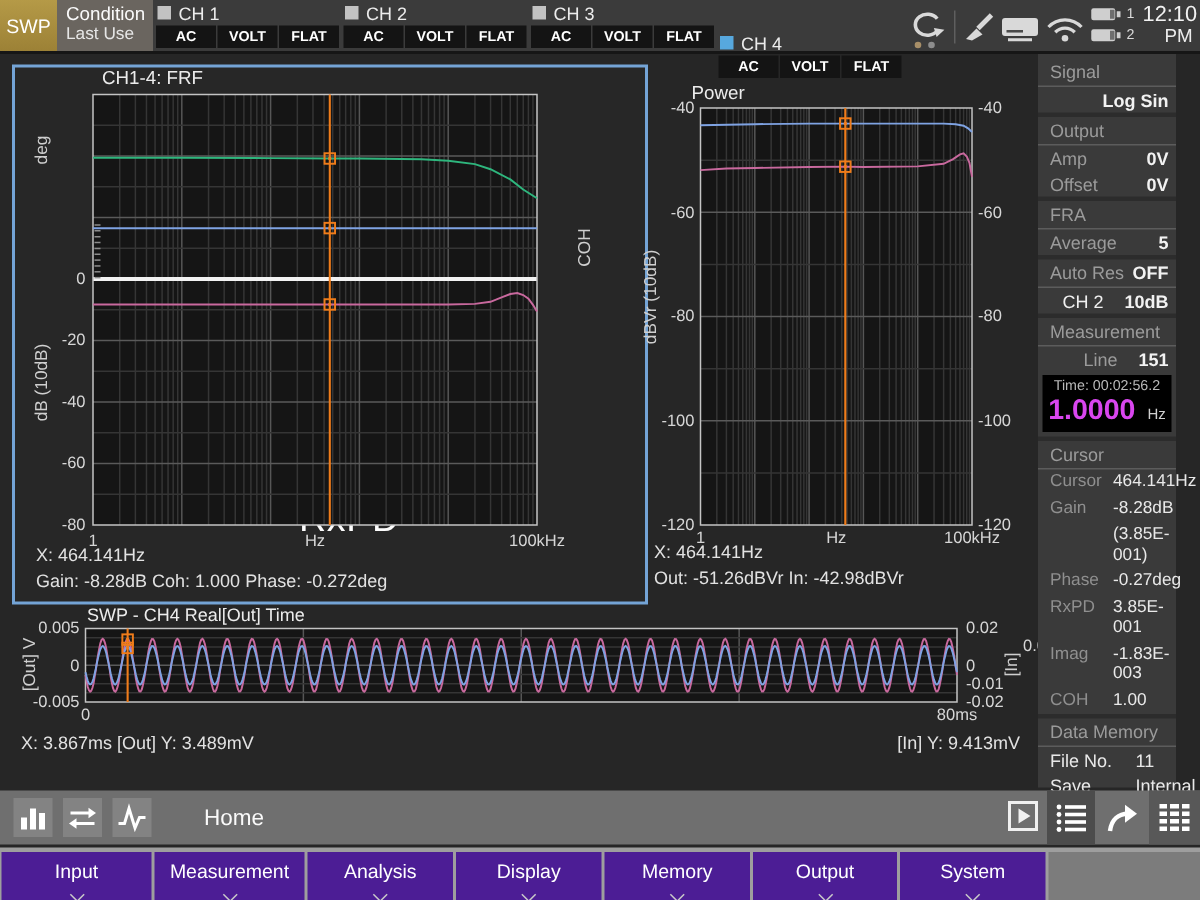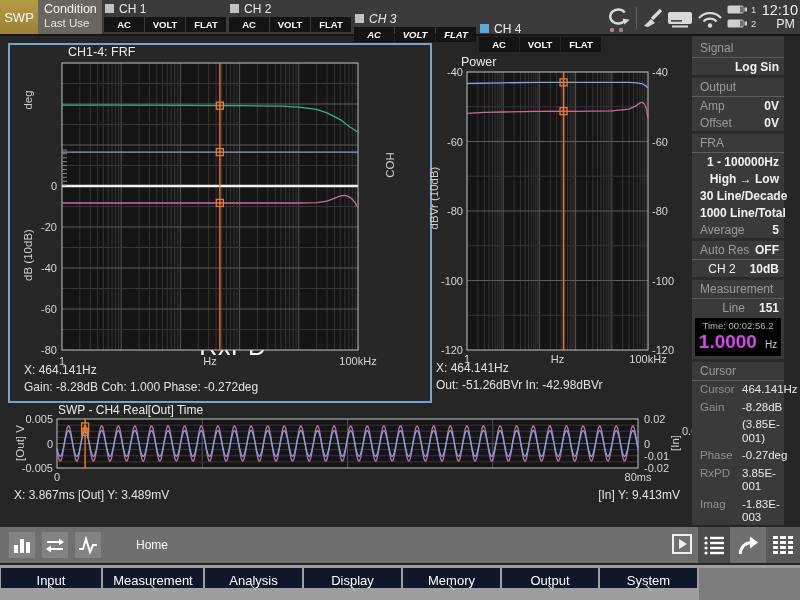--- a/index.html
+++ b/index.html
@@ -55,30 +55,30 @@
   .mbox{background:#000;margin:2px 3px 3px;padding:2px 4px 3px;}
   .mbox-t{font-size:9.5px;color:#b8b8b8;text-align:center;}
   .mbox-f{display:flex;align-items:baseline;justify-content:center;gap:8px;}
   .mbox-num{font-size:19px;font-weight:bold;color:#d946ef;}
   .mbox-unit{font-size:10px;color:#cfcfcf;}
   
   .toolbar{position:absolute;left:0;top:527px;width:800px;height:36px;background:#6f6f6f;}
   .tool-tile{position:absolute;top:5px;width:26px;height:26px;background:#838383;
     display:flex;align-items:center;justify-content:center;}
   .home{position:absolute;left:136px;top:0;height:36px;display:flex;align-items:center;
-    font-size:12px;color:#fafafa;}
+    font-size:15px;color:#fafafa;}
   .play{position:absolute;left:672px;top:7px;width:20px;height:20px;border:2px solid #f0f0f0;
     box-sizing:border-box;display:flex;align-items:center;justify-content:center;}
   .play-tri{width:0;height:0;border-left:8px solid #f0f0f0;border-top:5px solid transparent;
     border-bottom:5px solid transparent;margin-left:2px;}
   .rtile{position:absolute;top:0;height:36px;display:flex;align-items:center;justify-content:center;}
   
   .menubar{position:absolute;left:0;top:565px;width:800px;height:35px;background:#9e9e9e;}
-  .menu-btn{position:absolute;top:3px;height:20px;background:#0f172a;color:#fff;font-size:13px;
-    display:flex;flex-direction:column;align-items:center;cursor:default;}
+  .menu-btn{position:absolute;top:3px;height:32px;background:#4c1d95;color:#fff;font-size:13px;
+    display:flex;flex-direction:column;align-items:center;cursor:default;justify-content:space-between;}
   .menu-lbl{margin-top:5px;}
   .chev{width:6px;height:6px;border-right:1.8px solid #c9c9c9;border-bottom:1.8px solid #c9c9c9;
     transform:rotate(45deg);margin-top:-1px;}
   .menu-fill{position:absolute;left:699px;top:3px;width:101px;height:32px;background:#7c7c7c;}
 </style>
 </head>
 <body>
 
 <div class="topbar">
   <div class="swp">SWP</div>
@@ -102,21 +102,21 @@
         <div class="ch-head">
           <div class="ch-sq" style="background: rgb(194, 194, 194);"></div>
           <div class="ch-name">CH 2</div>
         </div>
         <div class="ch-btns">
           <div class="ch-btn">AC</div>
           <div class="ch-btn">VOLT</div>
           <div class="ch-btn">FLAT</div>
         </div>
       </div>
-      <div class="ch-group" style="left: 354px; top: 10px; font-style: italic;">
+      <div class="ch-group" style="left: 354px; top: 0px;">
         <div class="ch-head">
           <div class="ch-sq" style="background: rgb(194, 194, 194);"></div>
           <div class="ch-name">CH 3</div>
         </div>
         <div class="ch-btns">
           <div class="ch-btn">AC</div>
           <div class="ch-btn">VOLT</div>
           <div class="ch-btn">FLAT</div>
         </div>
       </div>
@@ -414,34 +414,20 @@
           <div class="val">0V</div>
         </div>
         <div class="srow">
           <div class="lbl">Offset</div>
           <div class="val">0V</div>
         </div>
       </div>
   </div>
   <div class="sec">
     <div class="sec-h">FRA</div>
-    <div id="fra-rows">
-        <div class="srow">
-          <div class="val">1 - 100000Hz</div>
-        </div>
-        <div class="srow">
-          <div class="val">High → Low</div>
-        </div>
-        <div class="srow">
-          <div class="val">30 Line/Decade</div>
-        </div>
-        <div class="srow">
-          <div class="val">1000 Line/Total</div>
-        </div>
-      </div>
     <div class="srow">
       <span class="lbl">Average</span>
       <span class="val">5</span>
     </div>
   </div>
   <div class="sec">
     <div class="sec-h">
       <span>Auto Res</span>
       <span class="hval">OFF</span>
     </div>

